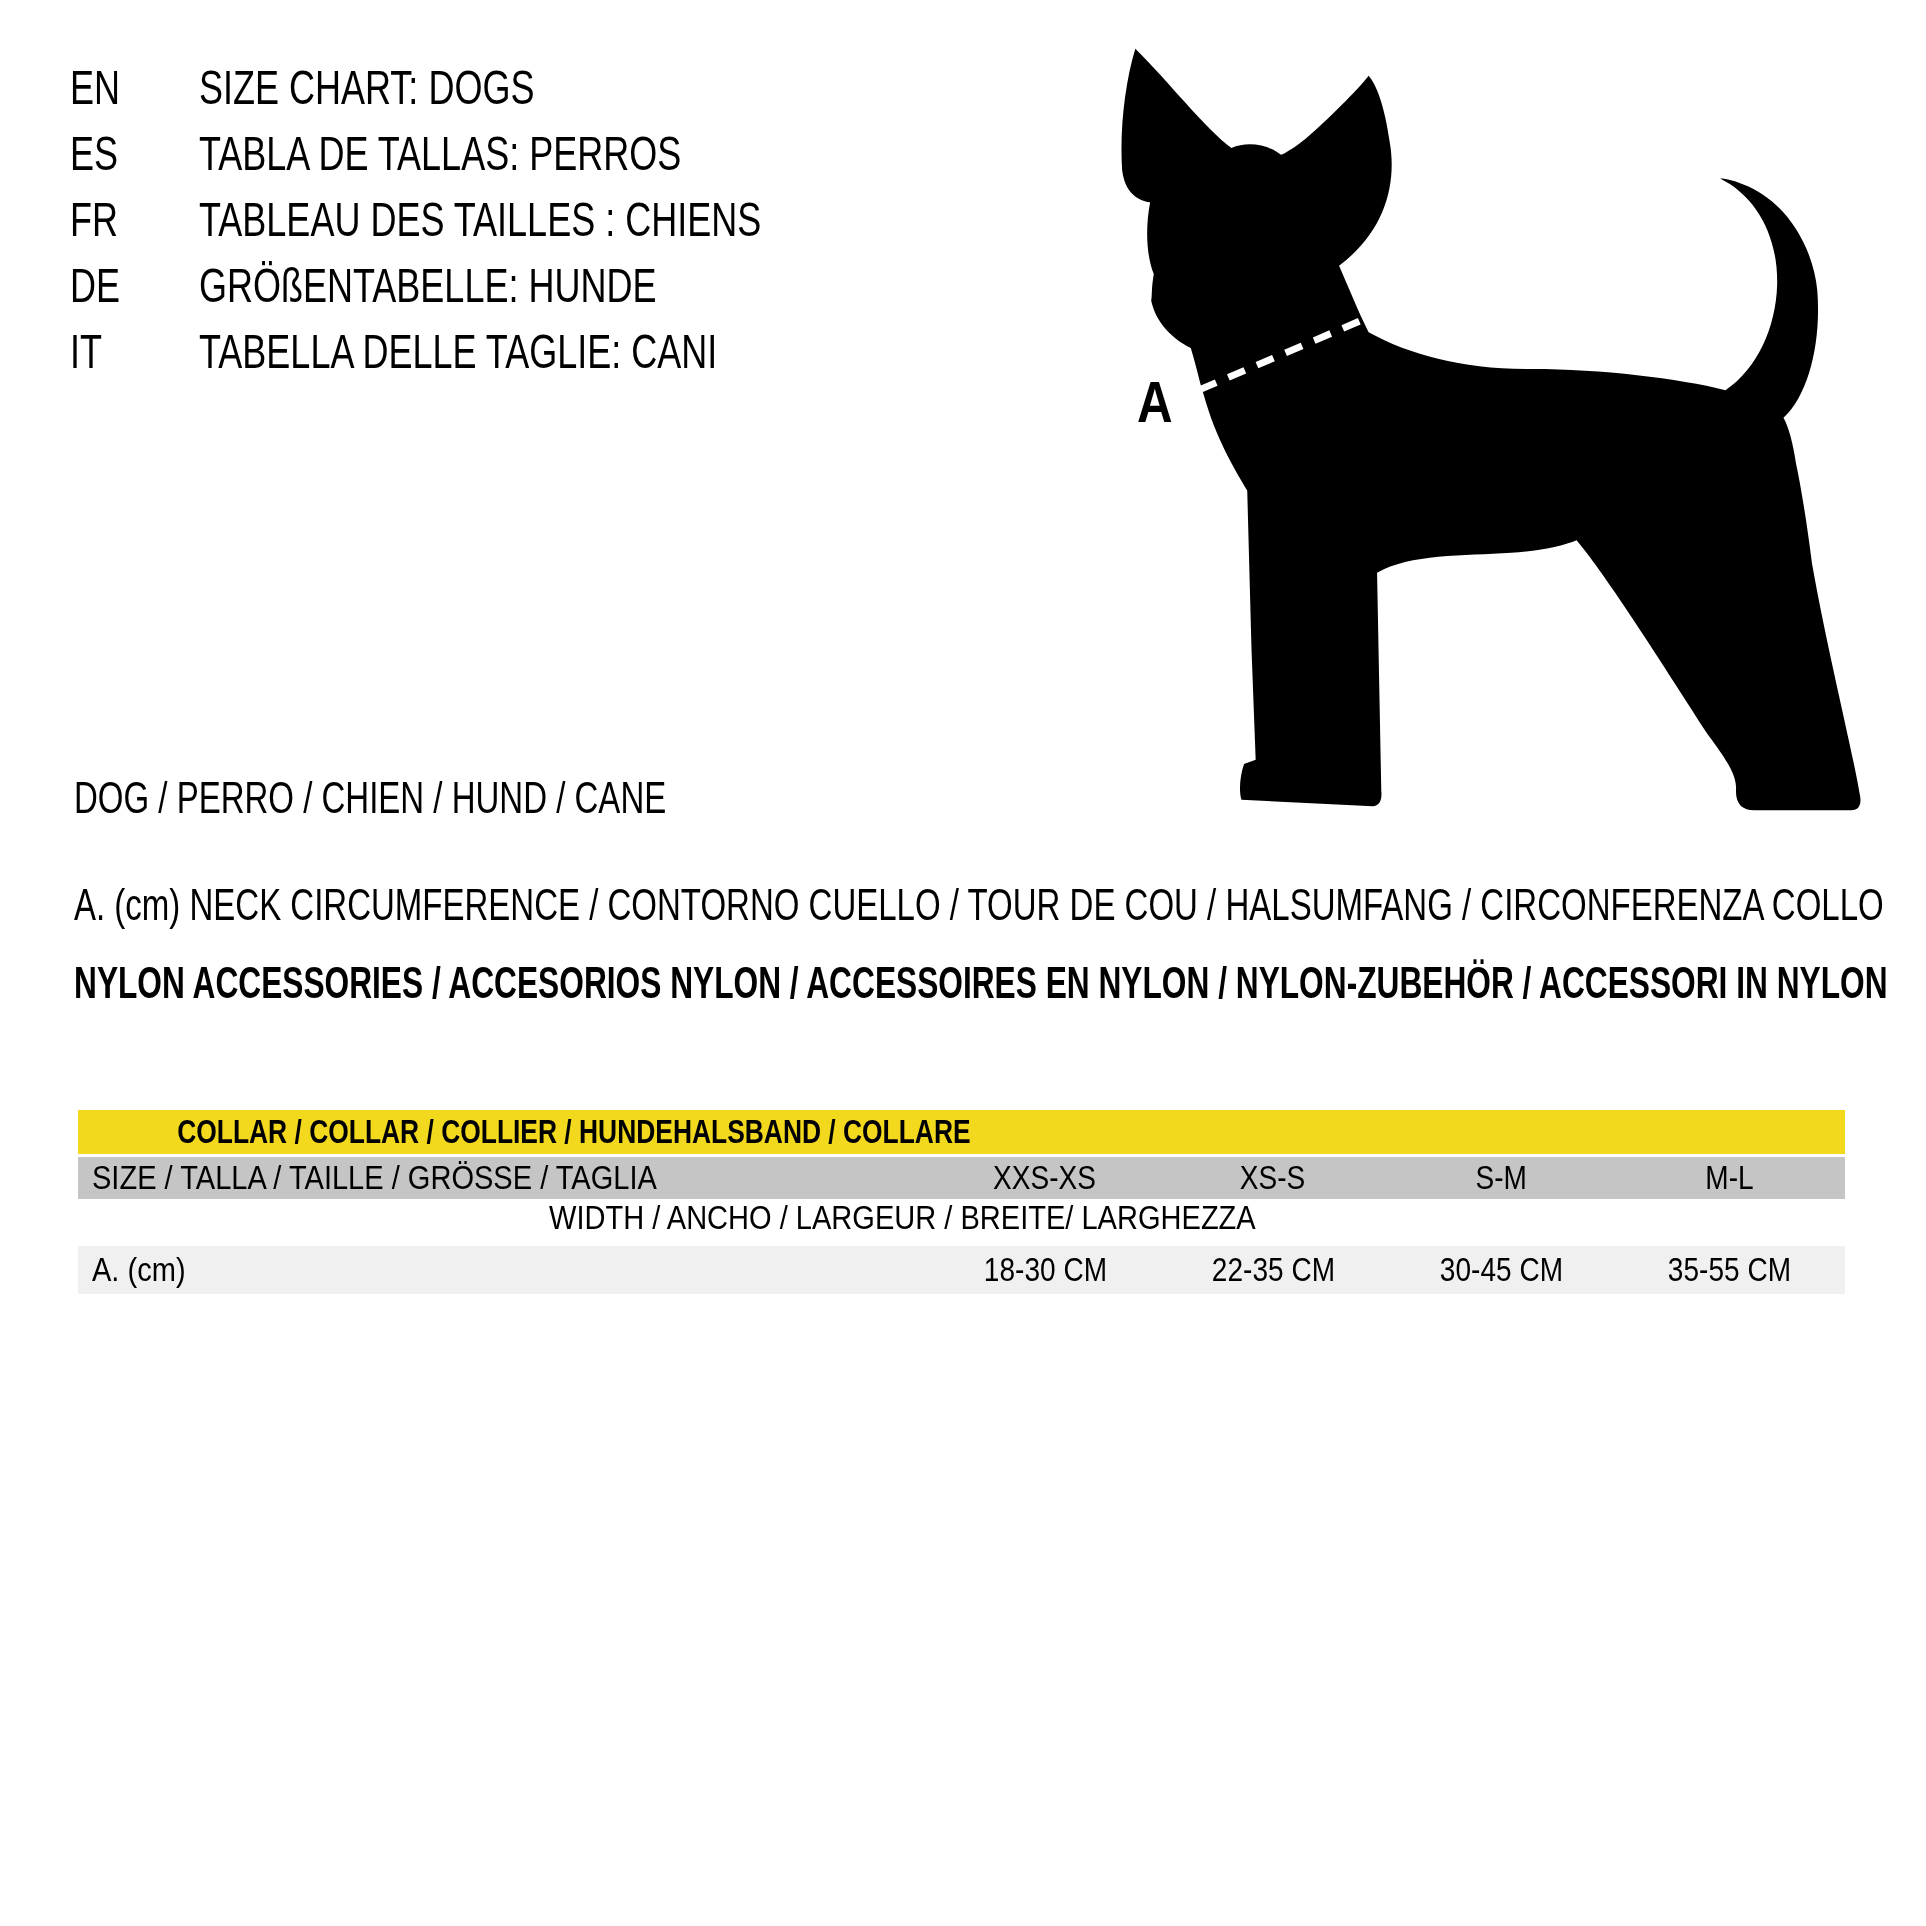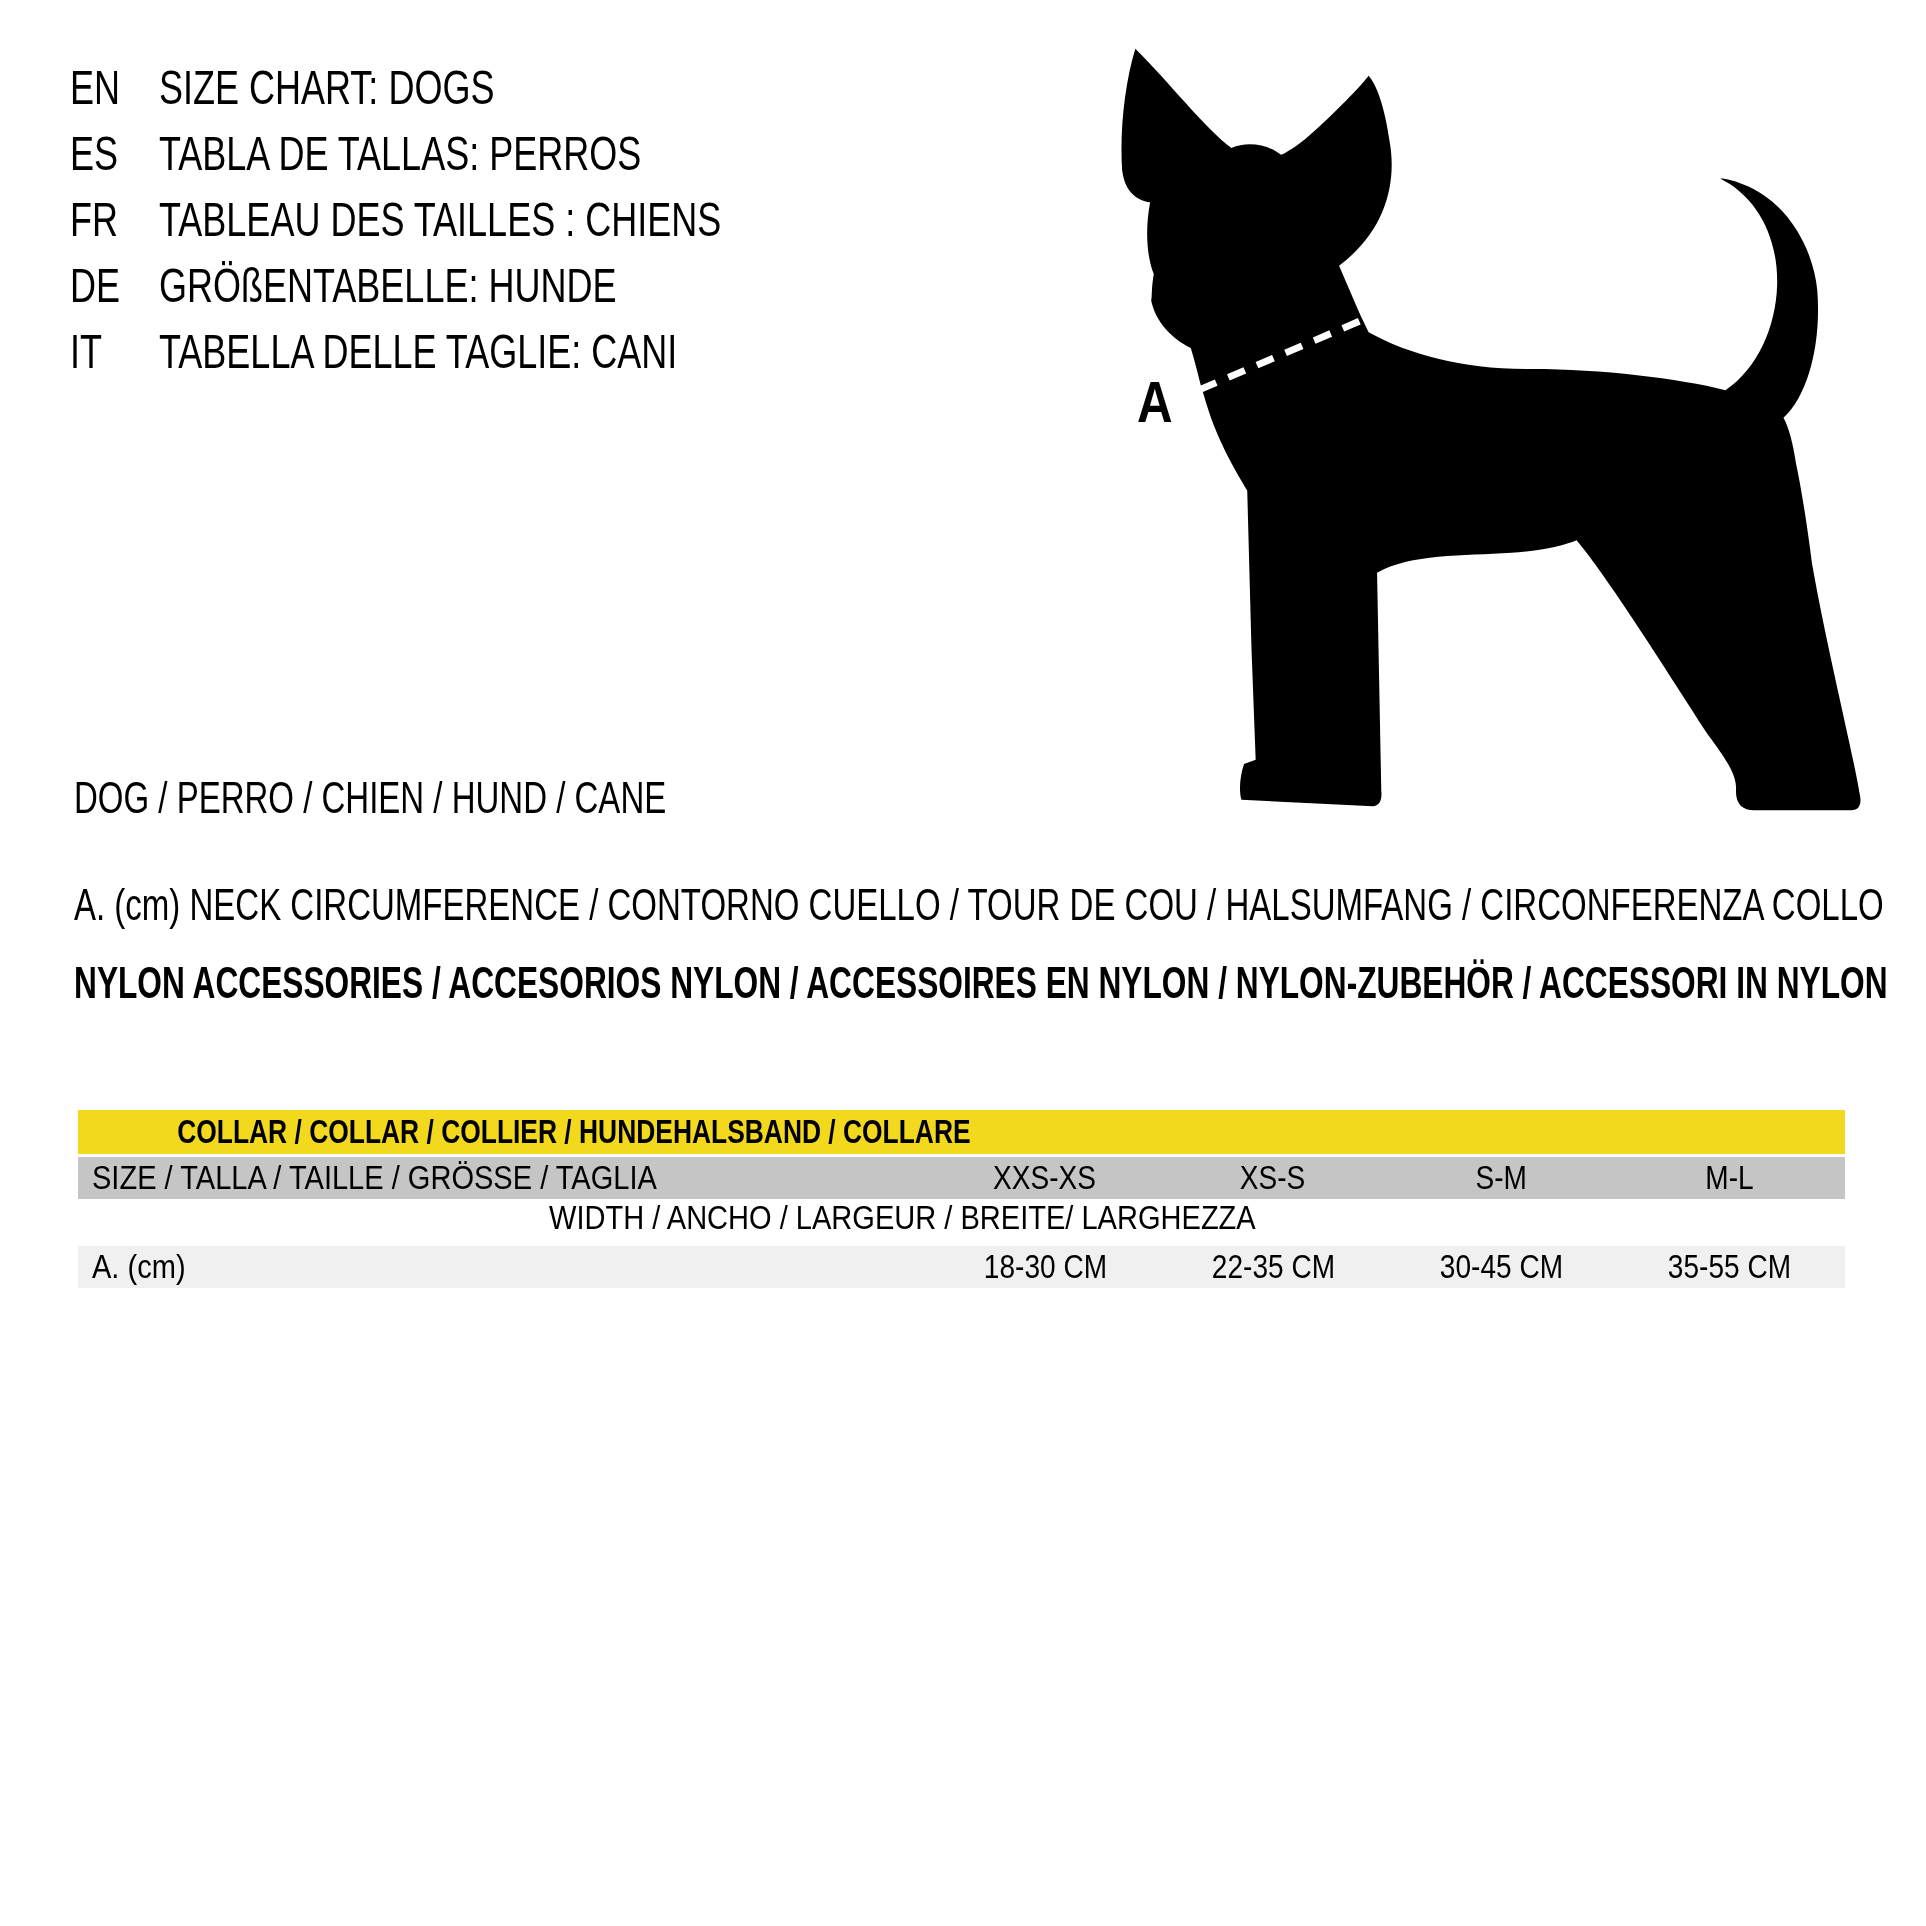--- a/index.html
+++ b/index.html
@@ -15,40 +15,40 @@
   .s75{transform:scaleX(0.75);}
   .s80{transform:scaleX(0.80);}
   .s85{transform:scaleX(0.85);}
   .s88{transform:scaleX(0.88);}
   .bold{font-weight:bold;}
 
   
   .lang{left:70px;top:54px;}
   .lrow{display:flex;height:66px;align-items:center;font-size:48px;}
   .lcode{width:89px;flex:0 0 89px;}
-  .llabel{flex:1 1 auto;}
+  .llabel{flex:1 1 auto;margin-left:40px;}
 
   
   .dog{left:1072px;top:25px;width:826px;height:826px;}
   .alabel{left:1137px;top:368px;font-size:58px;font-weight:bold;}
 
   
   .cap{left:74px;font-size:44px;line-height:47px;}
   .dogcap{top:774px;}
   .neckcap{top:881px;}
   .matcap{top:959px;}
 
   
   .sizetable{left:78px;top:1110px;width:1767px;}
   .thead{height:44px;margin-bottom:2.5px;display:flex;align-items:center;justify-content:flex-start;
          font-size:33px;font-weight:bold;}
   .trow{display:flex;align-items:center;font-size:33px;}
   .r1{height:42px;}
   .r2{height:47px;flex-direction:column;}
-  .r3{height:42px;}
+  .r3{height:48px;}
   .tlabel{width:853px;flex:0 0 853px;padding-left:14px;box-sizing:border-box;}
   .tcell{width:228px;flex:0 0 228px;display:flex;justify-content:center;align-items:center;}
 </style>
 </head>
 <body>
 
 <div class="abs lang">
   <div class="lrow">
     <div class="lcode"><span class="cx s75">EN</span></div>
     <div class="llabel"><span class="cx s75">SIZE CHART: DOGS</span></div>

